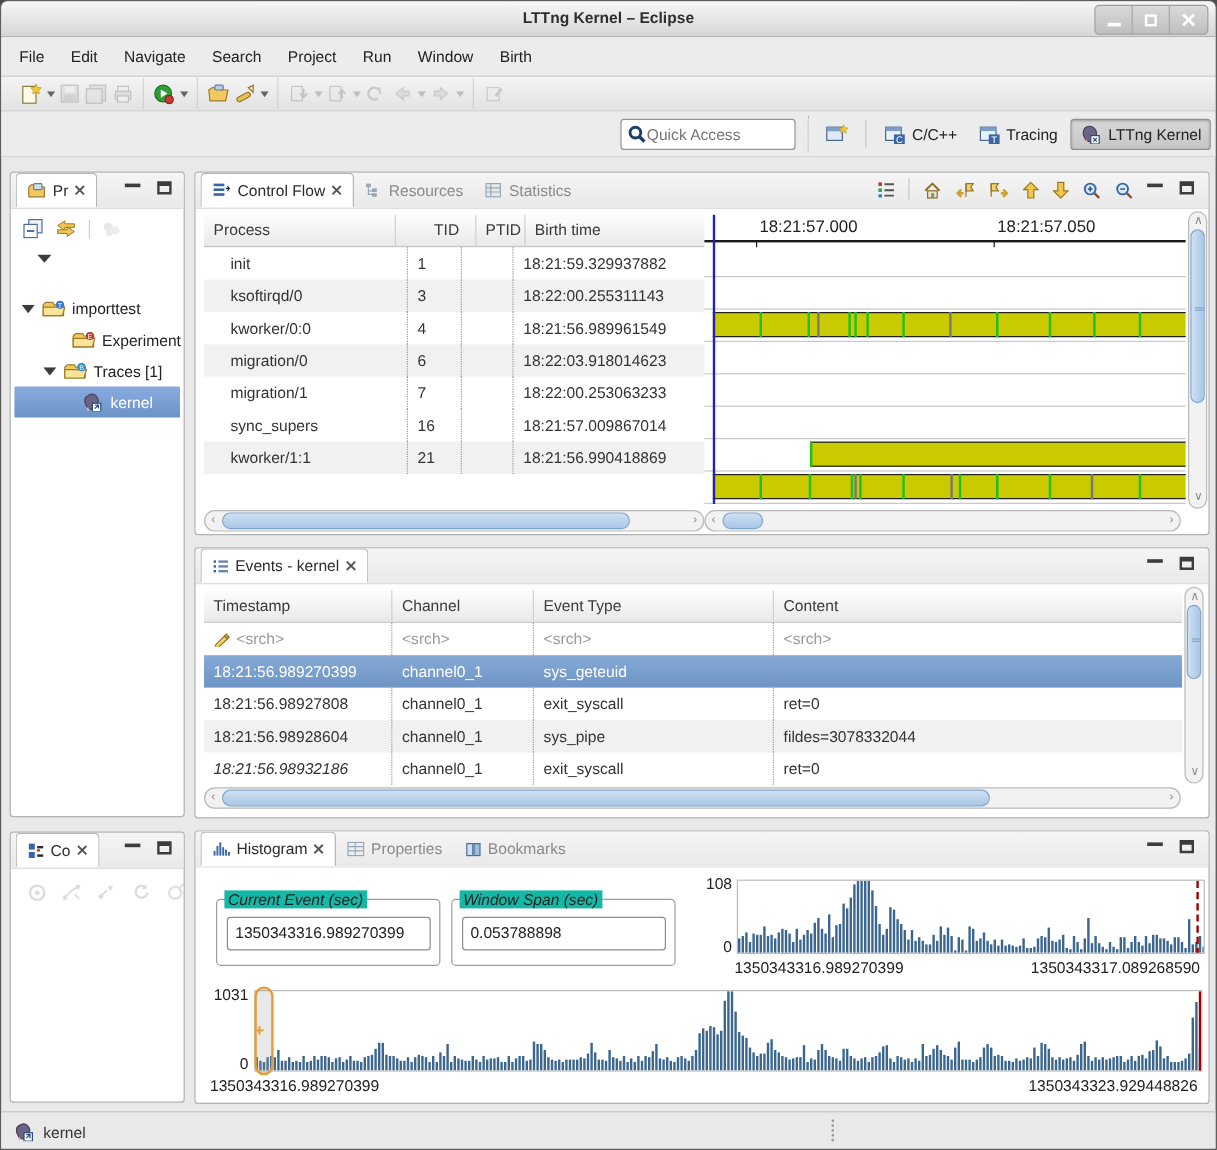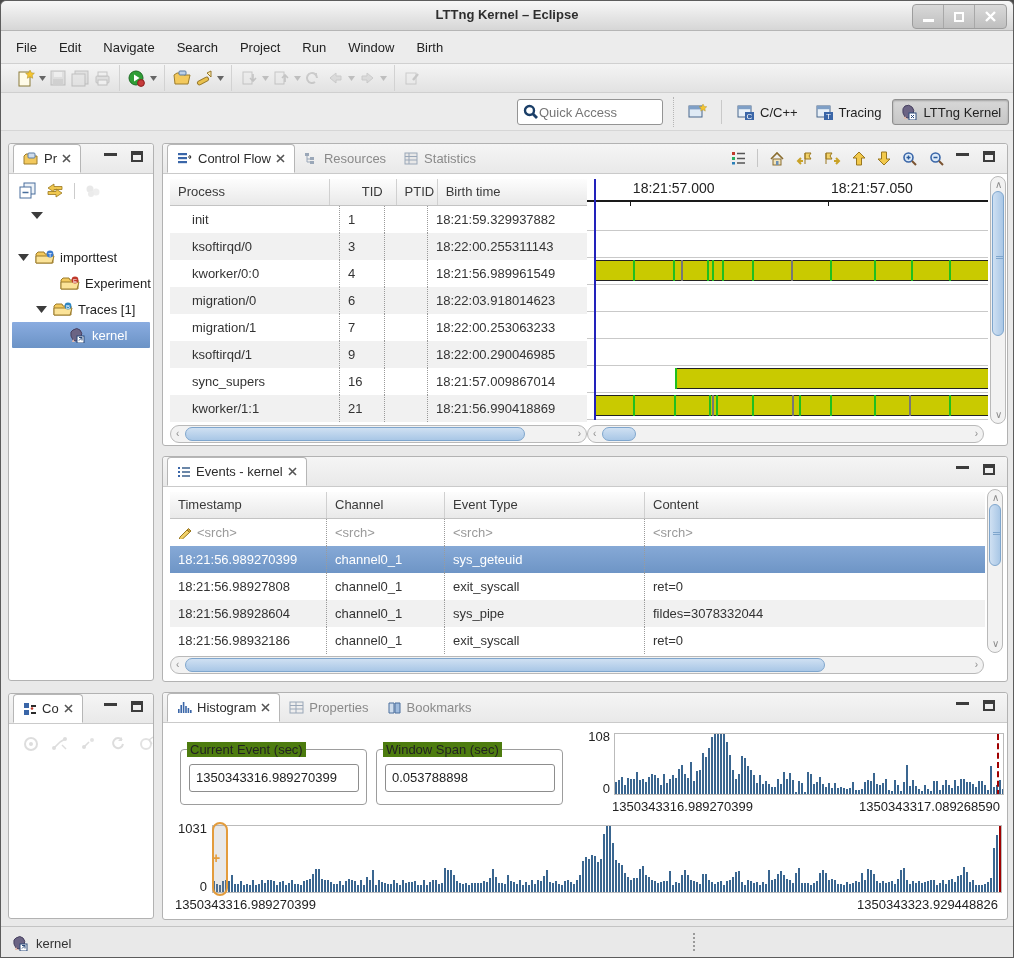--- a/index.html
+++ b/index.html
@@ -68,21 +68,21 @@
   .axis { position:absolute; border-bottom:2px solid #1a1a1a; }
   .axis-label { position:absolute; top:4px; font-size:14px; color:#222; white-space:nowrap; }
   .axis-tick { position:absolute; bottom:-6px; width:1px; height:6px; background:#1a1a1a; }
   .cfrow { position:relative; height:27px; border-bottom:1px solid #c9c9c9; }
   .cfbar { position:absolute; top:2px; height:21px; background:#c9ca00; border-top:1.5px solid #222; border-bottom:1.5px solid #222; }
   .cftick { position:absolute; top:2px; height:21px; width:2px; }
   .cursor-line { position:absolute; width:1.5px; background:#2222bb; }
 
   
   .groupbox { position:absolute; border:1px solid #9d9d9d; border-radius:4px; height:56px; }
-  .gb-label { position:absolute; top:-8px; left:6px; background:#4d7c0f; padding:0 3px; color:#222; }
+  .gb-label { position:absolute; top:-8px; left:6px; background:#14b8a6; padding:0 3px; color:#222;font-style:italic; }
   .gb-field { position:absolute; left:8px; top:14px; height:28px; background:#fff; border:1px solid #8d8d8d; border-radius:3px; line-height:26px; padding-left:6px; color:#222; white-space:nowrap; overflow:hidden; }
   .plot { position:absolute; border:1px solid #bbb; display:flex; align-items:flex-end; overflow:hidden; background:#fff; }
   .hbar { width:2px; margin-right:1px; background:#3a6690; flex:none; }
   .axlabel { position:absolute; font-size:13px; color:#222; white-space:nowrap; }
   .ylab { position:absolute; text-align:right; color:#222; }
   .redline { position:absolute; width:2px; border-left:2px dashed #a00000; }
   .sel-window { position:absolute; border:2px solid #e39c3c; border-radius:8px; background:rgba(150,150,150,.22); }
   .sel-plus { position:absolute; color:#e39c3c; font-weight:bold; font-size:14px; }
 
   
@@ -610,26 +610,20 @@
           <div class="td" style="width: 170px; padding-left: 22px;">migration/0</div>
           <div class="td" style="width: 45px;">6</div>
           <div class="td" style="width: 43px;"></div>
           <div class="td" style="width: 159px; border-right: none;">18:22:03.918014623</div>
         </div>
         <div class="trow">
           <div class="td" style="width: 170px; padding-left: 22px;">migration/1</div>
           <div class="td" style="width: 45px;">7</div>
           <div class="td" style="width: 43px;"></div>
           <div class="td" style="width: 159px; border-right: none;">18:22:00.253063233</div>
-        </div>
-        <div class="trow alt">
-          <div class="td" style="width: 170px; padding-left: 22px;">ksoftirqd/1</div>
-          <div class="td" style="width: 45px;">9</div>
-          <div class="td" style="width: 43px;"></div>
-          <div class="td" style="width: 159px; border-right: none;">18:22:00.290046985</div>
         </div>
         <div class="trow">
           <div class="td" style="width: 170px; padding-left: 22px;">sync_supers</div>
           <div class="td" style="width: 45px;">16</div>
           <div class="td" style="width: 43px;"></div>
           <div class="td" style="width: 159px; border-right: none;">18:21:57.009867014</div>
         </div>
         <div class="trow alt">
           <div class="td" style="width: 170px; padding-left: 22px;">kworker/1:1</div>
           <div class="td" style="width: 45px;">21</div>
@@ -760,21 +754,21 @@
           <div class="td" style="width: 200px;">exit_syscall</div>
           <div class="td" style="width: 340px; border-right: none;">ret=0</div>
         </div>
         <div class="trow alt">
           <div class="td" style="width: 157px;">18:21:56.98928604</div>
           <div class="td" style="width: 118px;">channel0_1</div>
           <div class="td" style="width: 200px;">sys_pipe</div>
           <div class="td" style="width: 340px; border-right: none;">fildes=3078332044</div>
         </div>
         <div class="trow ">
-          <div class="td" style="width: 157px;">18:21:56.98932186</div>
+          <div class="td" style="width: 157px; font-style: italic;">18:21:56.98932186</div>
           <div class="td" style="width: 118px;">channel0_1</div>
           <div class="td" style="width: 200px;">exit_syscall</div>
           <div class="td" style="width: 340px; border-right: none;">ret=0</div>
         </div>
       </div>
 
     <div class="vscroll" style="left:824px; top:32px; height:164px;">
       <span class="sarrow" style="left:4px;top:3px;">∧</span>
       <div class="vthumb" style="top:14px; height:62px;">
           <div class="grip" style="top:27px;"></div>

